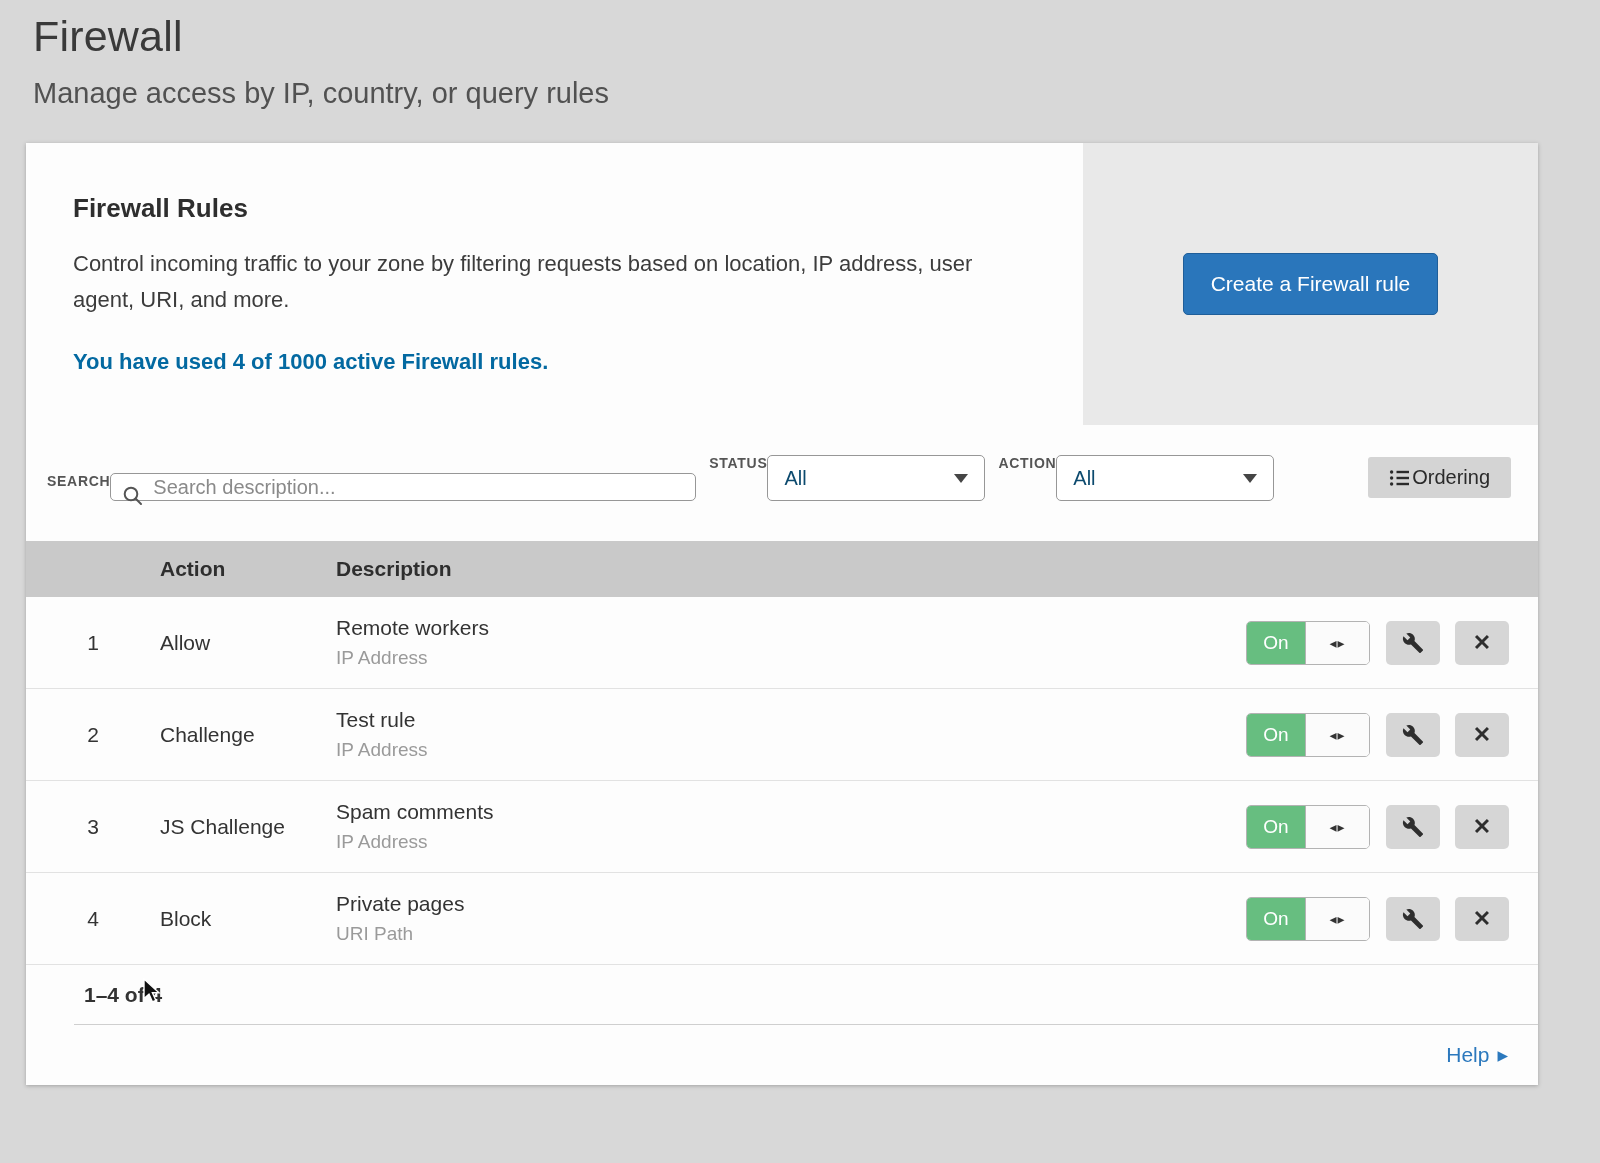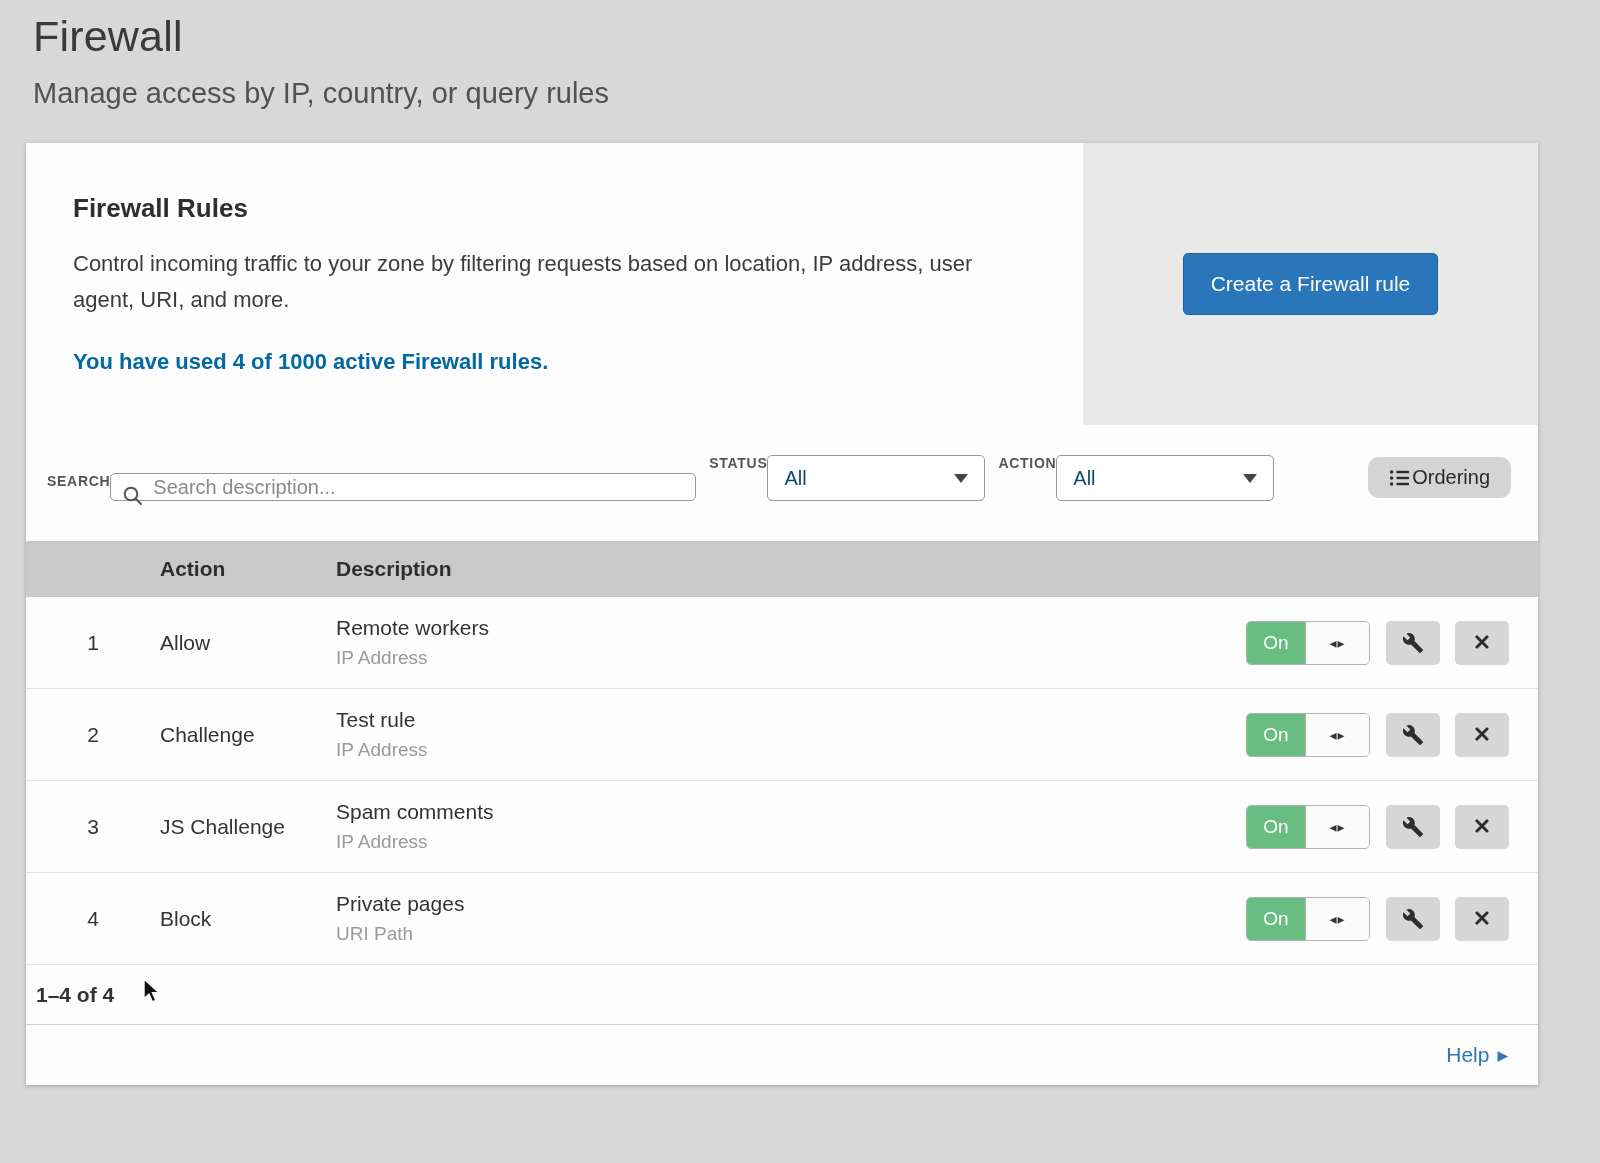--- a/index.html
+++ b/index.html
@@ -50,21 +50,21 @@
   .search-input::placeholder { color:#8a8a8a; }
   .search-icon { position:absolute; left:12px; top:12px; }
   .select {
     width:218px; height:46px; border:1px solid #979797; border-radius:5px; background:#fff;
     display:flex; align-items:center; justify-content:space-between;
     padding:4px 16px; font-size:20px; color:#0c4a6e; cursor:pointer;
   }
   .caret { width:0; height:0; border-left:7px solid transparent; border-right:7px solid transparent; border-top:9px solid #454545; }
   .ordering-btn {
     margin-left:auto; margin-bottom:3px; height:41px; padding:0 21px;
-    background:#d4d4d4; border:none; border-radius:11px; cursor:pointer;
+    background:#d4d4d4; border:none; border-radius:3px; cursor:pointer;
     display:flex; align-items:center; gap:2px;
     font-family:"Liberation Sans", sans-serif; font-size:20px; color:#2a2a2a;
   }
 
   
   .t-header {
     background:#c9c9c9; height:56px;
     display:grid; grid-template-columns:134px 176px 1fr 263px;
     align-items:center; padding-right:29px;
     font-size:21px; font-weight:700; color:#2e2e2e;
@@ -97,21 +97,21 @@
     display:flex; align-items:center; justify-content:center; cursor:pointer;
   }
   .icon-btn.wrench-btn { margin-left:16px; }
   .icon-btn.x-btn { margin-left:15px; font-size:22px; font-weight:700; color:#2e2e2e; }
   .x-glyph { font-size:22px; font-weight:700; color:#2e2e2e; }
 
   
   .t-footer {
     height:60px; display:flex; align-items:center; padding-left:10px;
     font-size:21px; font-weight:700; color:#333;
-    border-bottom:1px solid #cfcfcf; background:#fdfdfd;
+    border-bottom:1px solid #cfcfcf; background:#fdfdfd;margin-left:48px;
   }
   .help-row {
     height:60px; display:flex; align-items:center; justify-content:flex-end;
     padding-right:30px; background:#fdfdfd;
   }
   .help-link { color:#2b78bd; font-size:21px; cursor:pointer; display:flex; align-items:center; gap:8px; }
 
   
   .cursor { position:absolute; left:142px; top:978px; pointer-events:none; }
 </style>

